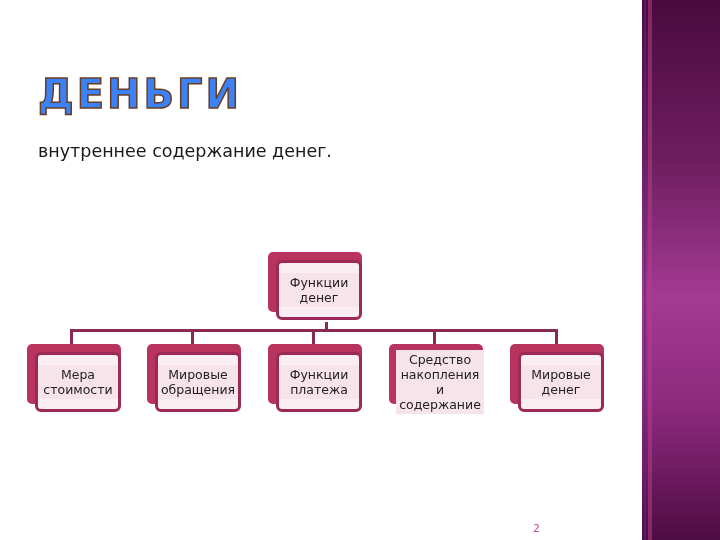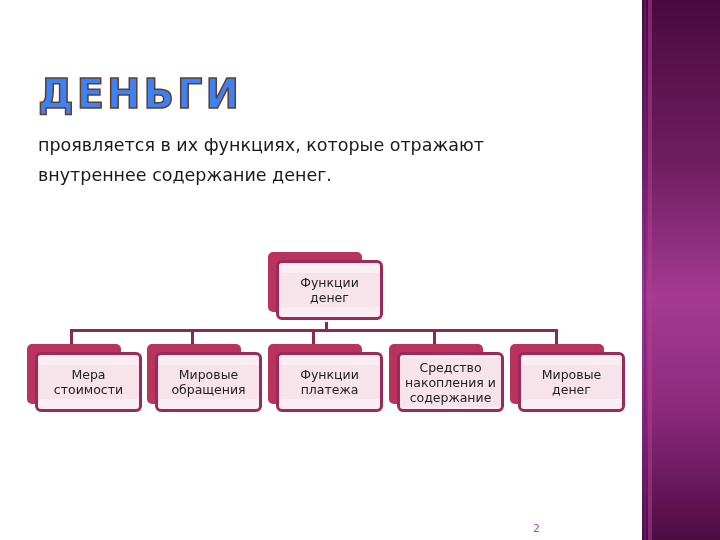--- a/index.html
+++ b/index.html
@@ -10,37 +10,36 @@
   .sidebar-stripe2 { position:absolute; left:644px; top:0; width:2px; height:540px; background:rgba(90,40,120,0.6); }
   .title { position:absolute; left:38px; top:74px; font-family:"DejaVu Sans", sans-serif; font-weight:bold; font-size:40px; letter-spacing:3px;
     color:#3b82f6; -webkit-text-stroke:1.5px #6a3c22; line-height:1; }
   .body-text { position:absolute; left:38px; top:133px; width:520px; font-family:"DejaVu Sans", sans-serif; font-size:17.5px; color:#1a1a1a; }
   .body-text .l1 { display:block; line-height:26px; }
   .body-text .l2 { display:block; line-height:24px; }
   .body-text .l3 { display:block; line-height:36px; }
   .bullet { display:inline-block; width:10px; height:10px; border-radius:50%; background:#c04a9a; border:2px solid #f0c8e6; box-sizing:border-box; margin-right:3px; vertical-align:1px; box-shadow:0 0 0 1px #d58cc4; }
   .node { position:absolute; }
   .node .back { position:absolute; left:0; top:0; width:94px; height:60px; background:#b8335e; border-radius:5px; }
-  .node .front { position:absolute; left:8px; top:8px; width:107px; height:60px; background:#fbeef2; border:3px solid #9b2a56; border-radius:6px; box-sizing:border-box;
+  .node .front { position:absolute; left:8px; top:8px; width:86px; height:60px; background:#fbeef2; border:3px solid #9b2a56; border-radius:6px; box-sizing:border-box;
     display:flex; align-items:center; justify-content:center; text-align:center; }
   .node .front span { font-family:"DejaVu Sans", sans-serif; font-size:12.5px; color:#222; line-height:15px; background:#f7e4ea; padding:2px 3px; }
   .hline { position:absolute; background:#8a2a52; }
   .page-num { position:absolute; left:533px; top:522px; font-size:11px; color:#c04a9a; font-family:"DejaVu Sans", sans-serif; }
 </style>
 </head>
 <body>
 
 <div class="sidebar"></div>
 <div class="sidebar-stripe2"></div>
 <div class="sidebar-stripe"></div>
 
 <div class="title">ДЕНЬГИ</div>
 
 <div class="body-text">
-  <span class="l2">проявляется в их функциях, которые отражают</span>
   <span class="l3">внутреннее содержание денег.</span>
 </div>
 
 <div class="hline" style="left:325px; top:322px; width:3px; height:10px;"></div>
 <div class="hline" style="left:70px; top:329px; width:488px; height:3px;"></div>
 <div class="hline" style="left:70px; top:329px; width:3px; height:16px;"></div>
 <div class="hline" style="left:191px; top:329px; width:3px; height:16px;"></div>
 <div class="hline" style="left:312px; top:329px; width:3px; height:16px;"></div>
 <div class="hline" style="left:433px; top:329px; width:3px; height:16px;"></div>
 <div class="hline" style="left:555px; top:329px; width:3px; height:16px;"></div>

